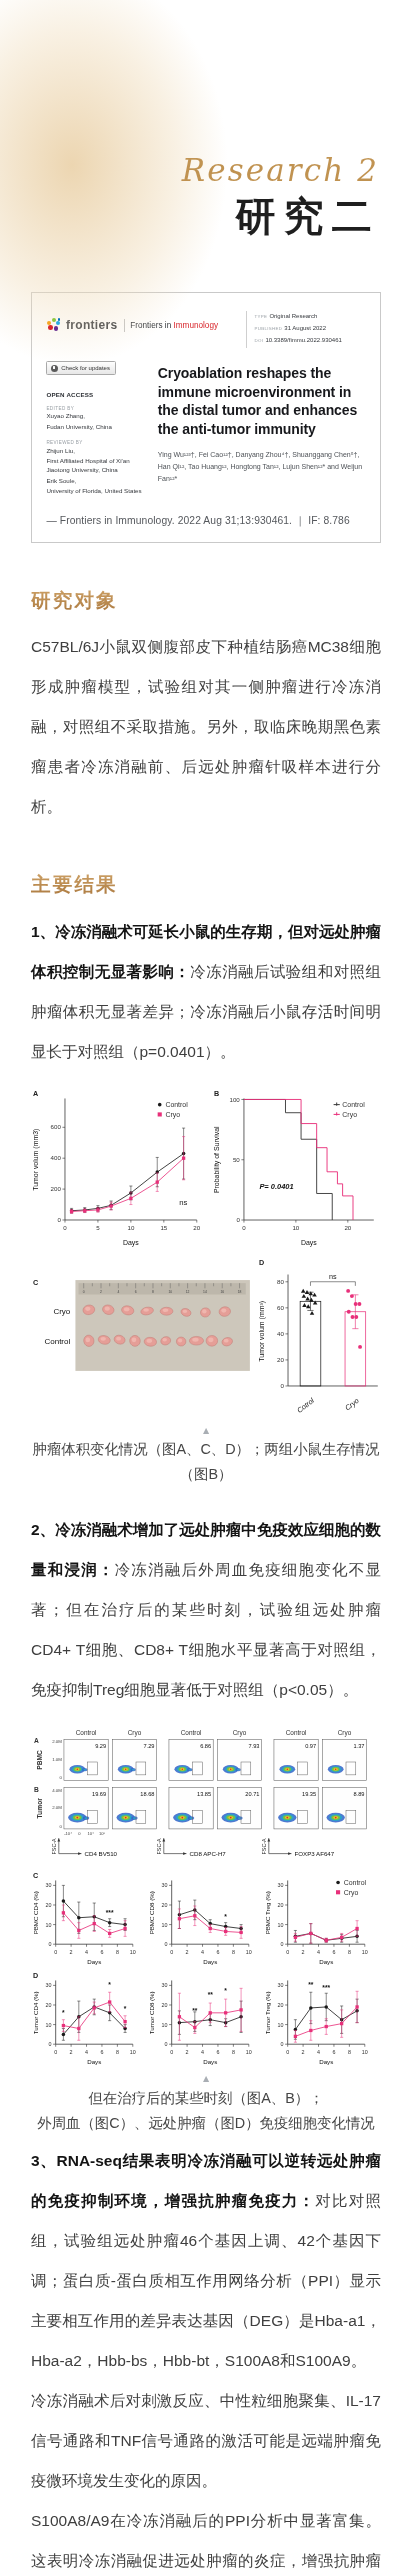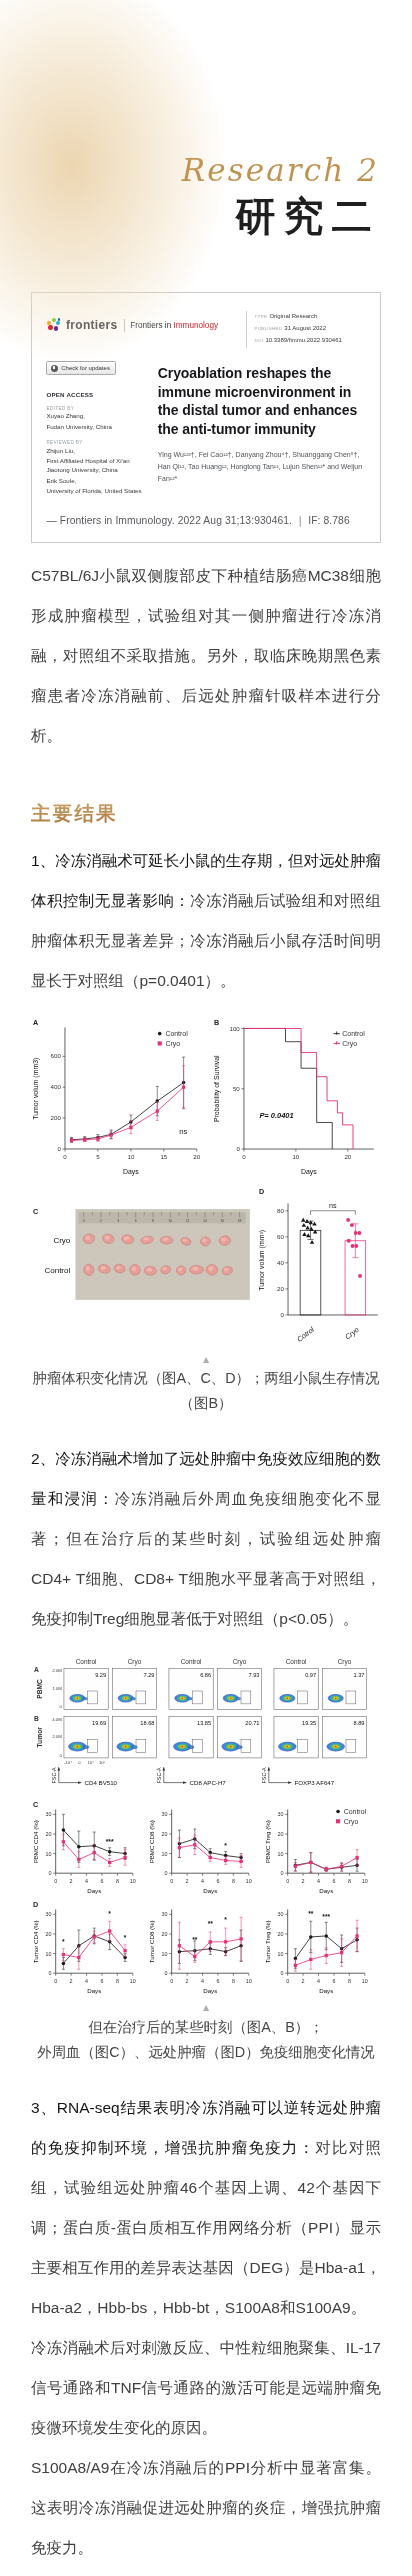--- a/index.html
+++ b/index.html
@@ -46,21 +46,21 @@
   .paper-right{flex:1;padding-left:13.4px;}
   .paper-title{margin:3.1px 0 0;font-size:14px;font-weight:bold;color:#17181c;line-height:1.33;letter-spacing:-0.1px;}
   .paper-authors{margin:10.3px 0 0;font-size:7px;color:#4d5156;line-height:1.75;}
   .paper-cite{margin:17.5px 0 3.1px;font-size:10.3px;color:#55585d;letter-spacing:0.1px;}
 
   
   .gold-h{margin:44px 31px 0;font-family:"DejaVu Serif",serif;font-weight:bold;
     font-size:19.6px;letter-spacing:2.1px;color:#b9894e;
     background:linear-gradient(180deg,#cfa368,#a9773d);-webkit-background-clip:text;background-clip:text;color:transparent;}
   .body-p{margin:13.4px 31px 0;font-size:15.5px;line-height:40px;color:#3f3f3f;text-align:justify;}
-  .body-p .lead{font-weight:normal;color:#141414;}
+  .body-p .lead{font-weight:bold;color:#141414;}
   .tight{margin-top:0;}
 
   
   .figure{margin:17.5px 31px 0;position:relative;}
   .fig-row{display:flex;align-items:flex-start;}
   .fig-caption{margin:5.2px 20.6px 0;text-align:center;}
   .fig-caption .tri{display:block;color:#a9aeb4;font-size:10.3px;line-height:13.4px;}
   .fig-caption .cap-line{font-size:14.4px;color:#454545;line-height:25px;}
   svg{display:block;}
 </style>
@@ -113,20 +113,21 @@
         <div class="ed-name">University of Florida, United States</div>
       </div>
       <div class="paper-right">
         <h1 class="paper-title">Cryoablation reshapes the immune microenvironment in the distal tumor and enhances the anti-tumor immunity</h1>
         <p class="paper-authors">Ying Wu¹²³†, Fei Cao¹²†, Danyang Zhou⁴†, Shuanggang Chen⁵†, Han Qi¹², Tao Huang¹², Hongtong Tan¹², Lujun Shen¹²* and Weijun Fan¹²*</p>
       </div>
     </div>
     <p class="paper-cite">— Frontiers in Immunology. 2022 Aug 31;13:930461.  ｜  IF: 8.786</p>
   </div>
 
+  <h2 class="gold-h">研究对象</h2>
   <p class="body-p">C57BL/6J小鼠双侧腹部皮下种植结肠癌MC38细胞形成肿瘤模型，试验组对其一侧肿瘤进行冷冻消融，对照组不采取措施。另外，取临床晚期黑色素瘤患者冷冻消融前、后远处肿瘤针吸样本进行分析。</p>
 
   <h2 class="gold-h">主要结果</h2>
 
   <p class="body-p"><span class="lead">1、冷冻消融术可延长小鼠的生存期，但对远处肿瘤体积控制无显著影响：</span><span>冷冻消融后试验组和对照组肿瘤体积无显著差异；冷冻消融后小鼠存活时间明显长于对照组（p=0.0401）。</span></p>
 
   <div class="figure" id="fig1">
       <div class="fig-row">
         <div>
           <svg width="173" height="159" viewBox="0 0 336 308">
@@ -979,21 +980,21 @@
           </svg>
         </div>
       </div>
     </div>
   <div class="fig-caption">
     <span class="tri">▲</span>
     <div class="cap-line">但在治疗后的某些时刻（图A、B）；</div>
     <div class="cap-line">外周血（图C）、远处肿瘤（图D）免疫细胞变化情况</div>
   </div>
 
-  <p class="body-p" style="margin-top:23px"><span class="lead">3、RNA-seq结果表明冷冻消融可以逆转远处肿瘤的免疫抑制环境，增强抗肿瘤免疫力：</span><span>对比对照组，试验组远处肿瘤46个基因上调、42个基因下调；蛋白质-蛋白质相互作用网络分析（PPI）显示主要相互作用的差异表达基因（DEG）是Hba-a1，Hba-a2，Hbb-bs，Hbb-bt，S100A8和S100A9。</span></p>
+  <p class="body-p" style="margin-top:5px"><span class="lead">3、RNA-seq结果表明冷冻消融可以逆转远处肿瘤的免疫抑制环境，增强抗肿瘤免疫力：</span><span>对比对照组，试验组远处肿瘤46个基因上调、42个基因下调；蛋白质-蛋白质相互作用网络分析（PPI）显示主要相互作用的差异表达基因（DEG）是Hba-a1，Hba-a2，Hbb-bs，Hbb-bt，S100A8和S100A9。</span></p>
   <p class="body-p tight">冷冻消融术后对刺激反应、中性粒细胞聚集、IL-17信号通路和TNF信号通路的激活可能是远端肿瘤免疫微环境发生变化的原因。</p>
   <p class="body-p tight">S100A8/A9在冷冻消融后的PPI分析中显著富集。这表明冷冻消融促进远处肿瘤的炎症，增强抗肿瘤免疫力。</p>
 
   <div class="figure">
     <div class="fig-row">
       <div id="fig3a">
           <svg width="160" height="149" viewBox="0 0 310 290">
             <text x="4" y="14" fill="#222" font-size="14" font-family="&quot;Liberation Sans&quot;,sans-serif" font-weight="bold">B</text>
             <line x1="48" y1="238" x2="296" y2="238" stroke="#333" stroke-width="1.4"></line>
             <line x1="48" y1="238" x2="48" y2="32" stroke="#333" stroke-width="1.4"></line>

